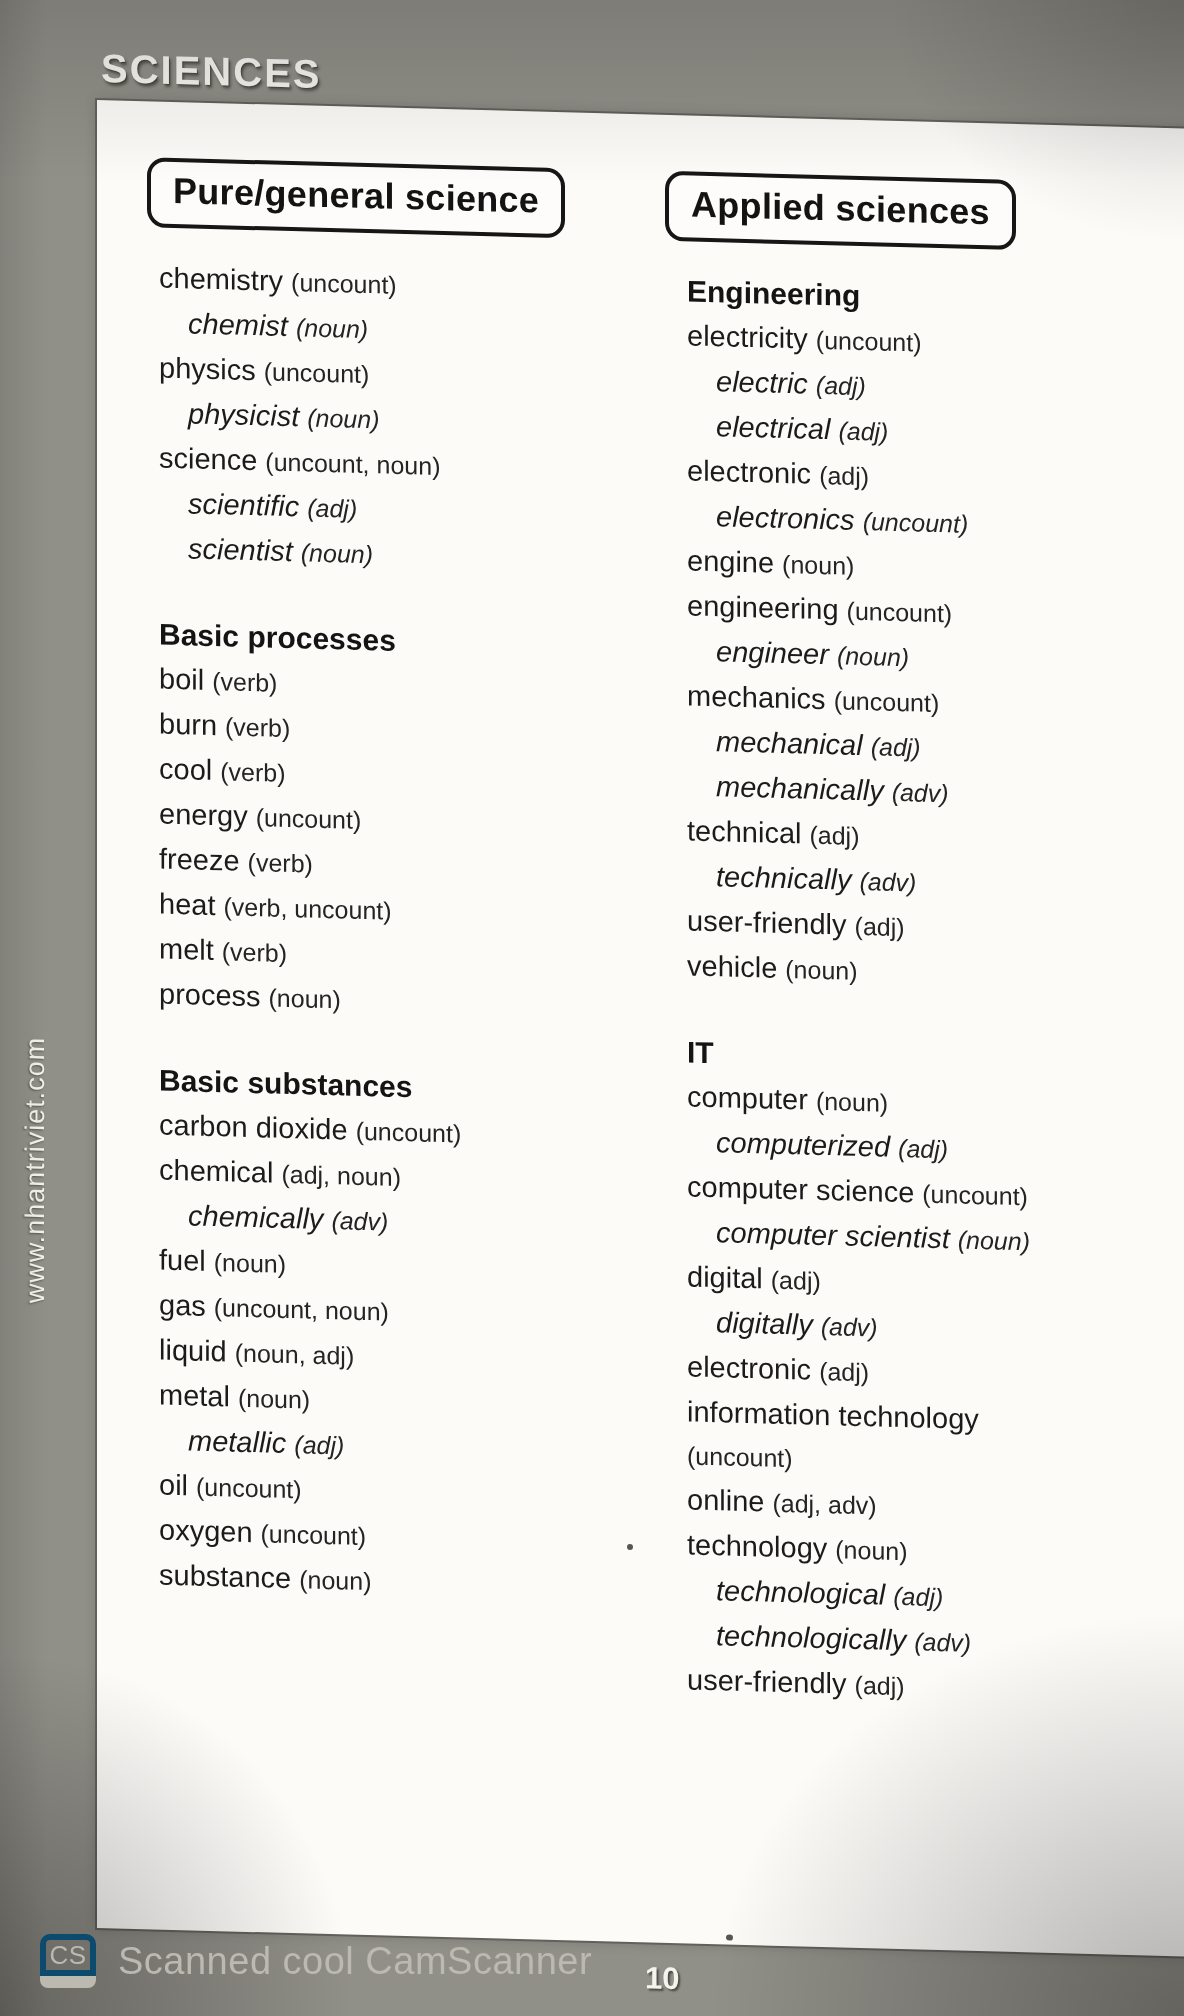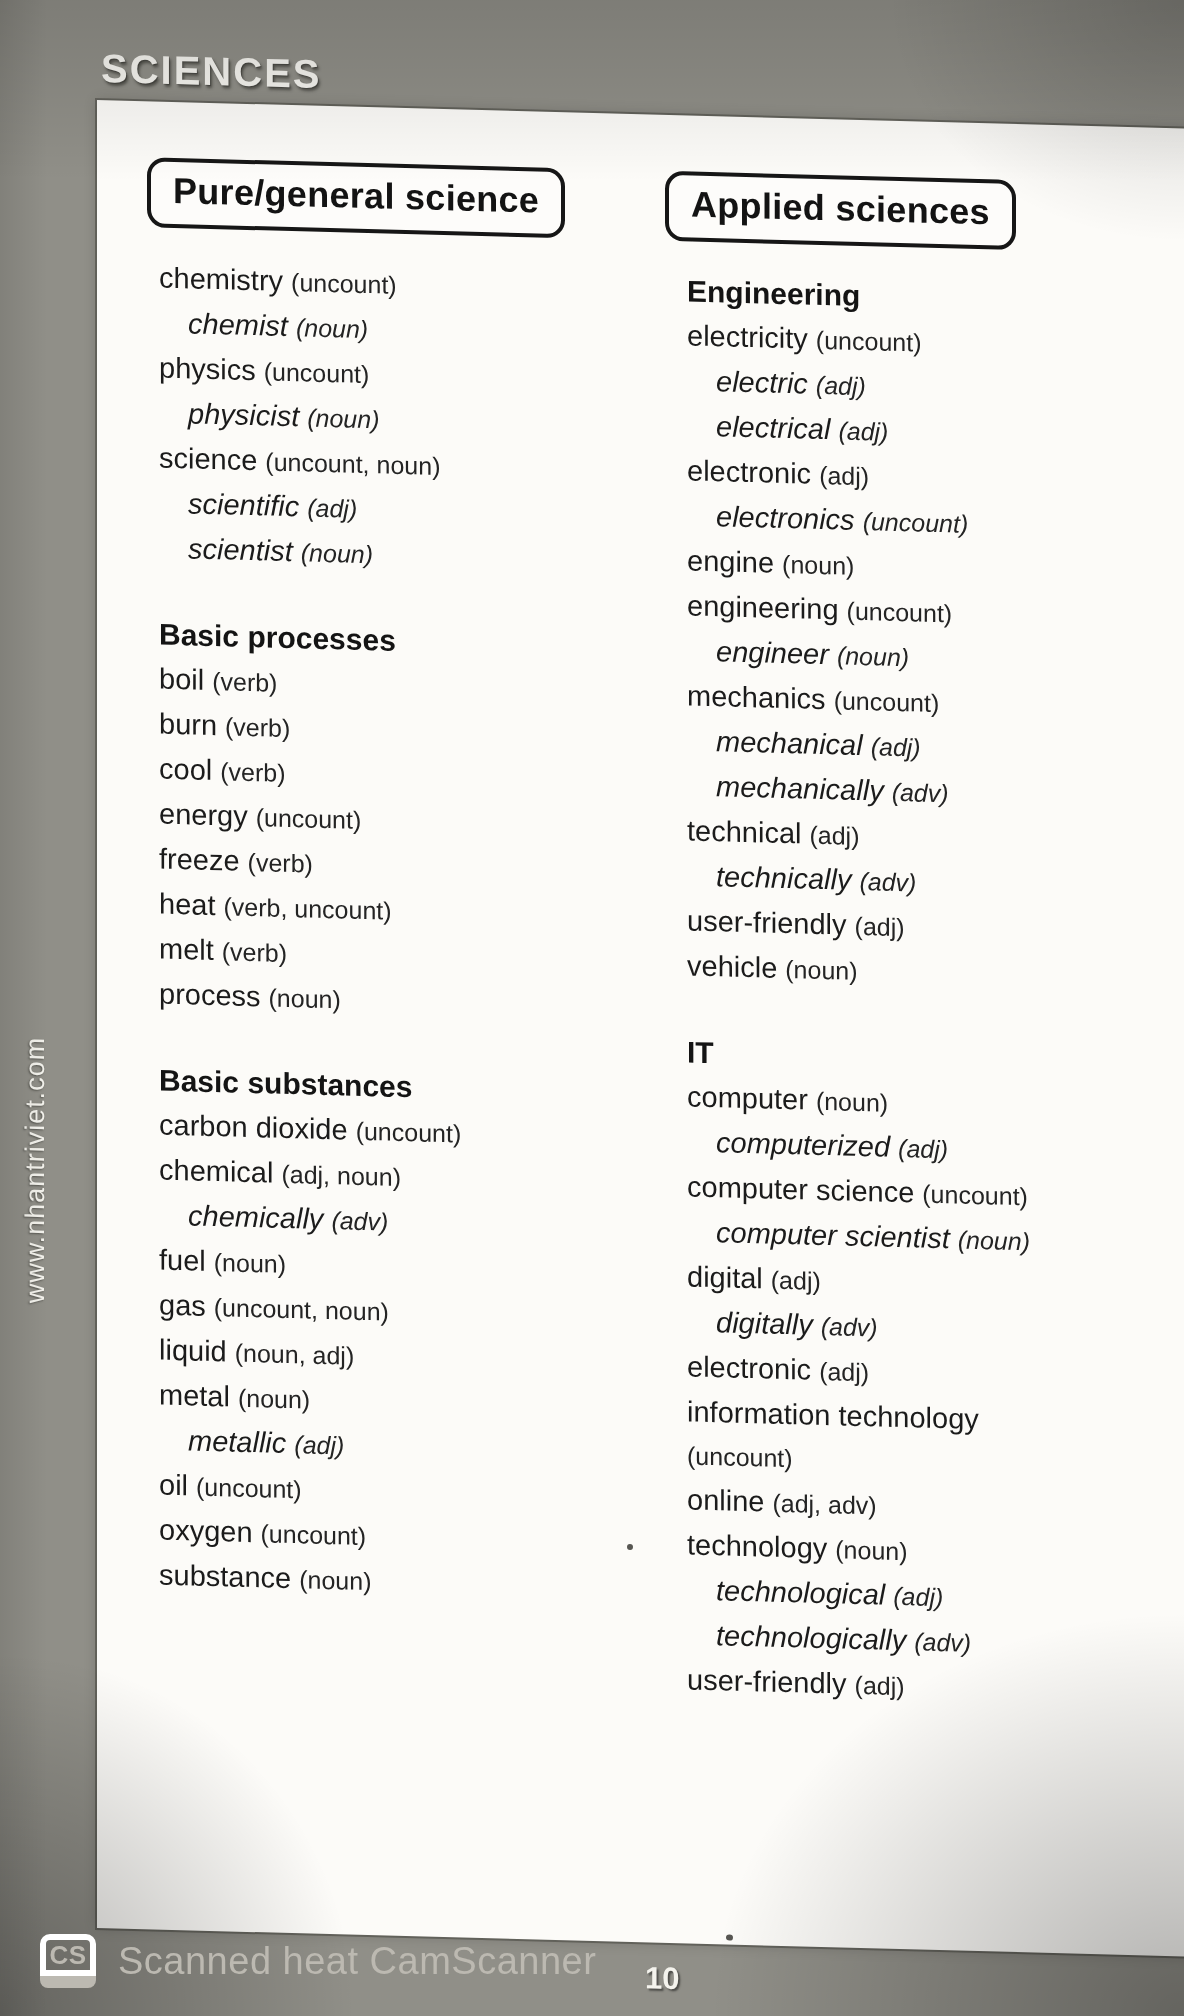--- a/index.html
+++ b/index.html
@@ -77,23 +77,23 @@
   .speck.s2 { left:726px; top:1918px; width:7px; height:6px; }
 
   
   .cs-watermark {
     position:absolute; left:40px; top:1934px; z-index:6;
     display:flex; align-items:center; gap:22px;
     color:#bcb9b1; pointer-events:none;
   }
   .cs-badge {
     width:44px; height:30px;
-    border:6px solid #ffffff; border-radius:10px 10px 0 0;
+    border:6px solid #0c4a6e; border-radius:10px 10px 0 0;
     display:flex; align-items:center; justify-content:center;
-    font-size:26px; font-weight:700; color:#bcb9b1; letter-spacing:0.5px;
+    font-size:26px; font-weight:400; color:#bcb9b1; letter-spacing:0.5px;
   }
   .cs-badge-bar { width:56px; height:12px; background:#bcb9b1; border-radius:0 0 8px 8px; }
   .cs-text { font-size:38px; letter-spacing:0.5px; }
 </style>
 </head>
 <body>
 
 <div class="scan">
 
   <div class="page-title">SCIENCES</div>
@@ -174,16 +174,16 @@
   <div class="page-number">10</div>
 
   <div class="speck s2"></div>
 </div>
 
 <div class="cs-watermark">
   <div>
     <div class="cs-badge">CS</div>
     <div class="cs-badge-bar"></div>
   </div>
-  <div class="cs-text">Scanned heat CamScanner</div>
+  <div class="cs-text">Scanned cool CamScanner</div>
 </div>
 
 <div class="vignette"></div>
 
 </body></html>

